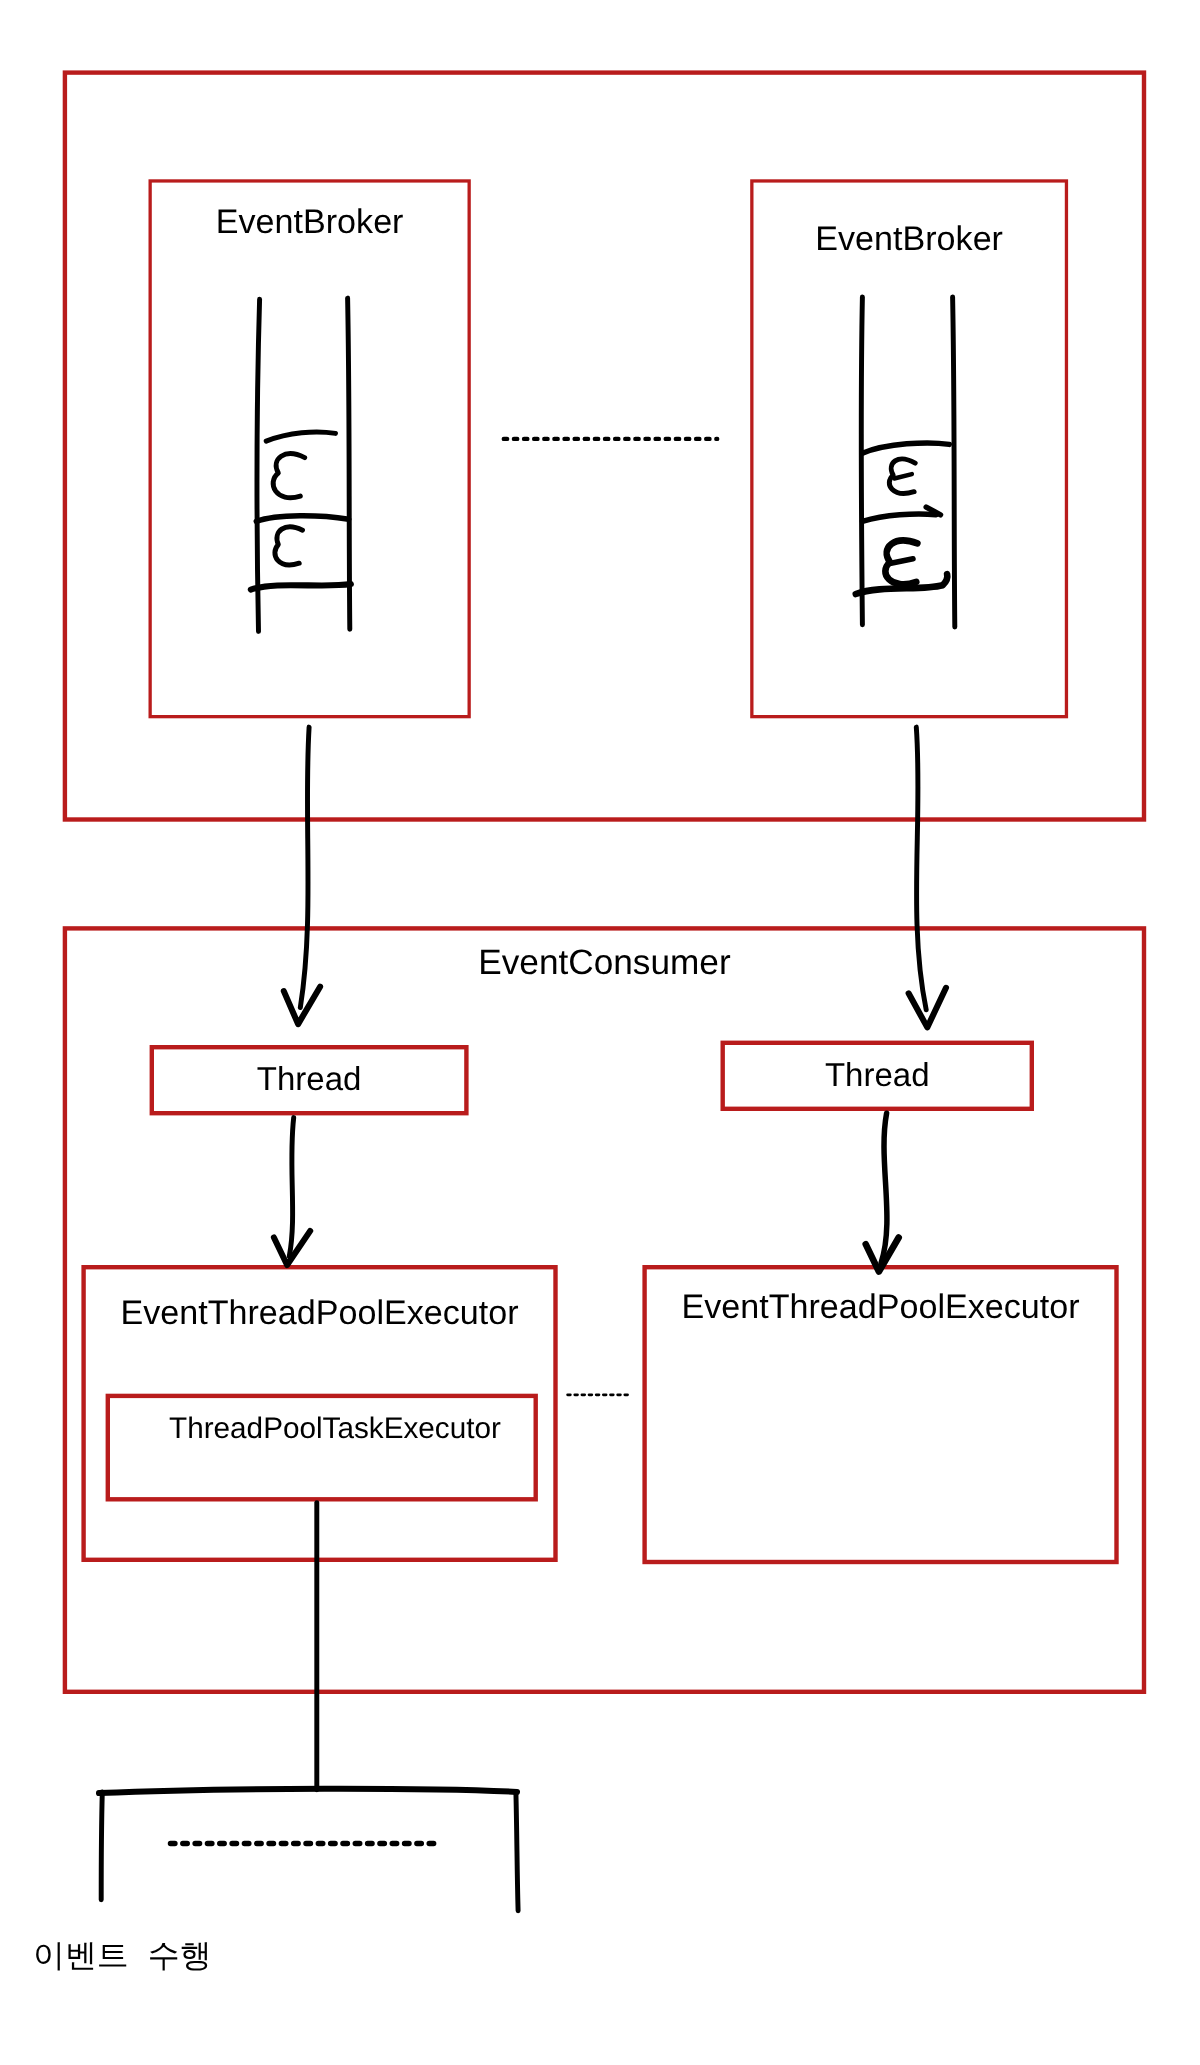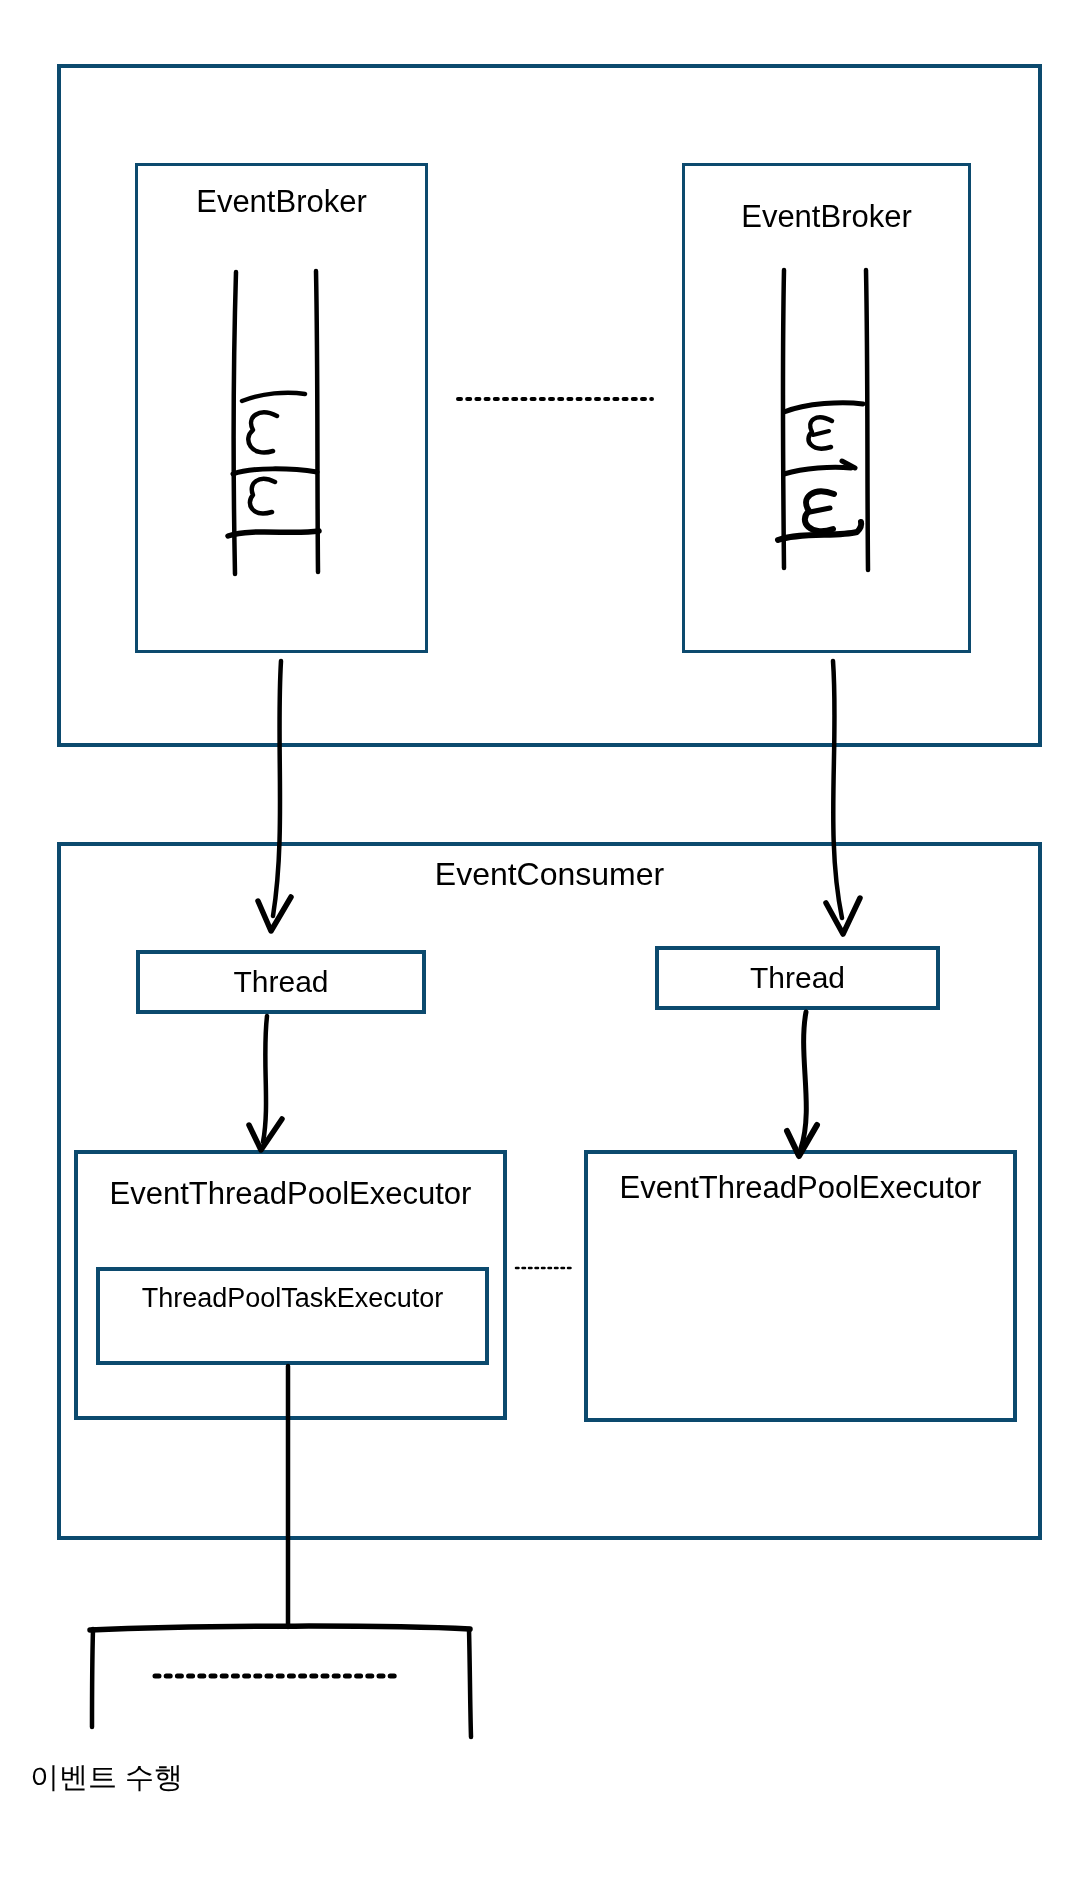--- a/index.html
+++ b/index.html
@@ -12,21 +12,21 @@
     width: 1091px;
     height: 1877px;
     background: #ffffff;
     font-family: "Liberation Sans", sans-serif;
     color: #000;
     overflow: hidden;
   }
   .box {
     position: absolute;
     box-sizing: border-box;
-    border: 4px solid #0c4a6e;
+    border: 4px solid #b91c1c;
     background: transparent;
   }
   .box.thin { border-width: 3px; }
   .label {
     position: absolute;
     text-align: center;
     color: #000;
     white-space: nowrap;
     letter-spacing: 0px;
   }
@@ -45,20 +45,21 @@
   #strokes path, #strokes line {
     stroke: #000;
     fill: none;
     stroke-linecap: round;
     stroke-linejoin: round;
   }
   .caption {
     position: absolute;
     color: #000;
     white-space: nowrap;
+    font-family: Liberation Mono, monospace;
   }
 </style>
 </head>
 <body>
 
 <div id="canvas">
 
   <div class="box" style="left:57px; top:64px; width:985px; height:683px;"></div>
 
   <div class="box thin" style="left:135px; top:163px; width:293px; height:490px;"></div>
@@ -74,21 +75,21 @@
     <span>Thread</span>
   </div>
   <div class="box flexcenter" style="left:655px; top:946px; width:285px; height:64px; font-size:30px;">
     <span>Thread</span>
   </div>
 
   <div class="box" style="left:74px; top:1150px; width:433px; height:270px;"></div>
   <div class="label" style="left:74px; top:1176px; width:433px; font-size:31px;">EventThreadPoolExecutor</div>
 
   <div class="box" style="left:96px; top:1267px; width:393px; height:98px;"></div>
-  <div class="label" style="left:96px; top:1283px; width:393px; font-size:27px;">ThreadPoolTaskExecutor</div>
+  <div class="label" style="left:108px; top:1283px; width:393px; font-size:27px;">ThreadPoolTaskExecutor</div>
 
   <div class="box" style="left:584px; top:1150px; width:433px; height:272px;"></div>
   <div class="label" style="left:584px; top:1170px; width:433px; font-size:31px;">EventThreadPoolExecutor</div>
 
   <div class="caption" style="left:30px; top:1758px; font-size:29px;">이벤트 수행</div>
 
   <svg id="strokes" viewBox="0 0 1091 1877">
 
     <g>
       <path d="M 236 272 C 233 372 233 473 235 574" stroke-width="4.5"></path>

